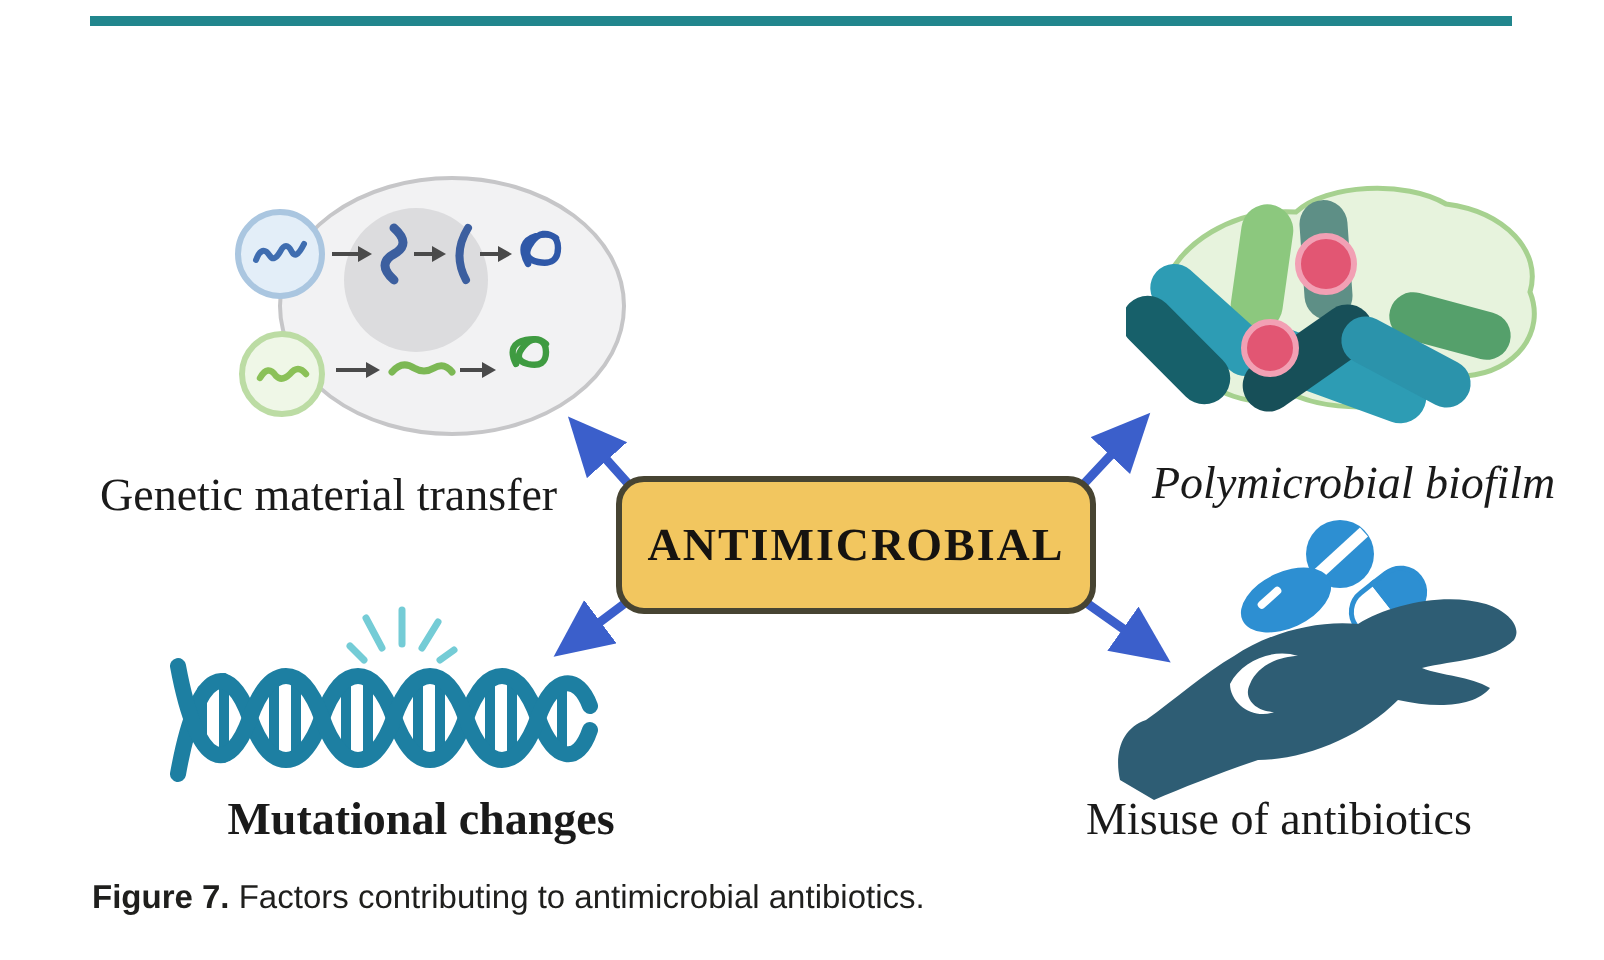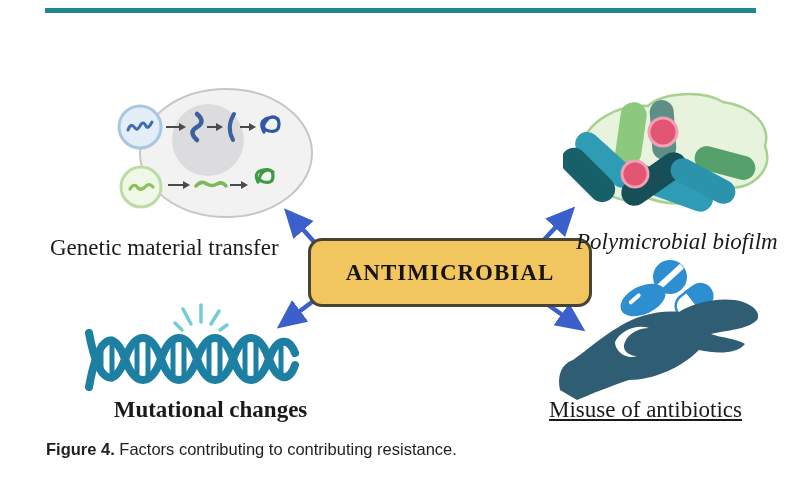--- a/index.html
+++ b/index.html
@@ -13,22 +13,22 @@
   html,body{margin:0;padding:0;background:#fff;}
   #canvas{position:relative;width:802px;height:480px;background:#fff;overflow:hidden;
           font-family:"Liberation Sans",sans-serif;}
   .abs{position:absolute;}
   #top-rule{left:45px;top:8px;width:711px;height:5px;background:var(--top-rule);}
   .factor-label{font-family:"Liberation Serif",serif;font-size:23px;color:var(--label-text);
                 white-space:nowrap;line-height:26px;text-align:right;}
   #label-genetic{left:50px;top:235px;}
   #label-biofilm{left:576px;top:229px;font-style:italic;}
   #label-mutation{left:108px;top:397px;width:205px;text-align:center;font-weight:bold;}
-  #label-misuse{left:543px;top:397px;width:205px;text-align:center;text-decoration:underline;}
-  #center-box{left:308px;top:238px;width:284px;height:69px;box-sizing:border-box;
+  #label-misuse{left:543px;top:397px;width:205px;text-align:left;}
+  #center-box{left:308px;top:238px;width:240px;height:69px;box-sizing:border-box;
               background:var(--box-fill);border:3px solid var(--box-border);border-radius:14px;
               display:flex;align-items:center;justify-content:center;}
   #center-box .box-line{font-family:"Liberation Serif",serif;font-weight:bold;font-size:23px;
               line-height:29px;letter-spacing:1px;color:var(--box-text);white-space:nowrap;}
   #caption{left:46px;top:440px;font-size:16.5px;color:var(--caption-text);white-space:pre-wrap;}
   #caption .cap-prefix{font-weight:bold;}
   svg{display:block;}
 </style>
 </head>
 <body>
@@ -134,15 +134,15 @@
 
   <div id="center-box" class="abs">
     <div class="box-line">ANTIMICROBIAL</div>
   </div>
 
   <div id="label-genetic" class="abs factor-label">Genetic material transfer</div>
   <div id="label-biofilm" class="abs factor-label">Polymicrobial biofilm</div>
   <div id="label-mutation" class="abs factor-label">Mutational changes</div>
   <div id="label-misuse" class="abs factor-label">Misuse of antibiotics</div>
 
-  <div id="caption" class="abs"><span class="cap-prefix">Figure 4.</span><span> Factors contributing to contributing resistance.</span></div>
+  <div id="caption" class="abs"><span class="cap-prefix">Figure 7.</span><span> Factors contributing to antimicrobial antibiotics.</span></div>
 
 </div>
 
 </body></html>

